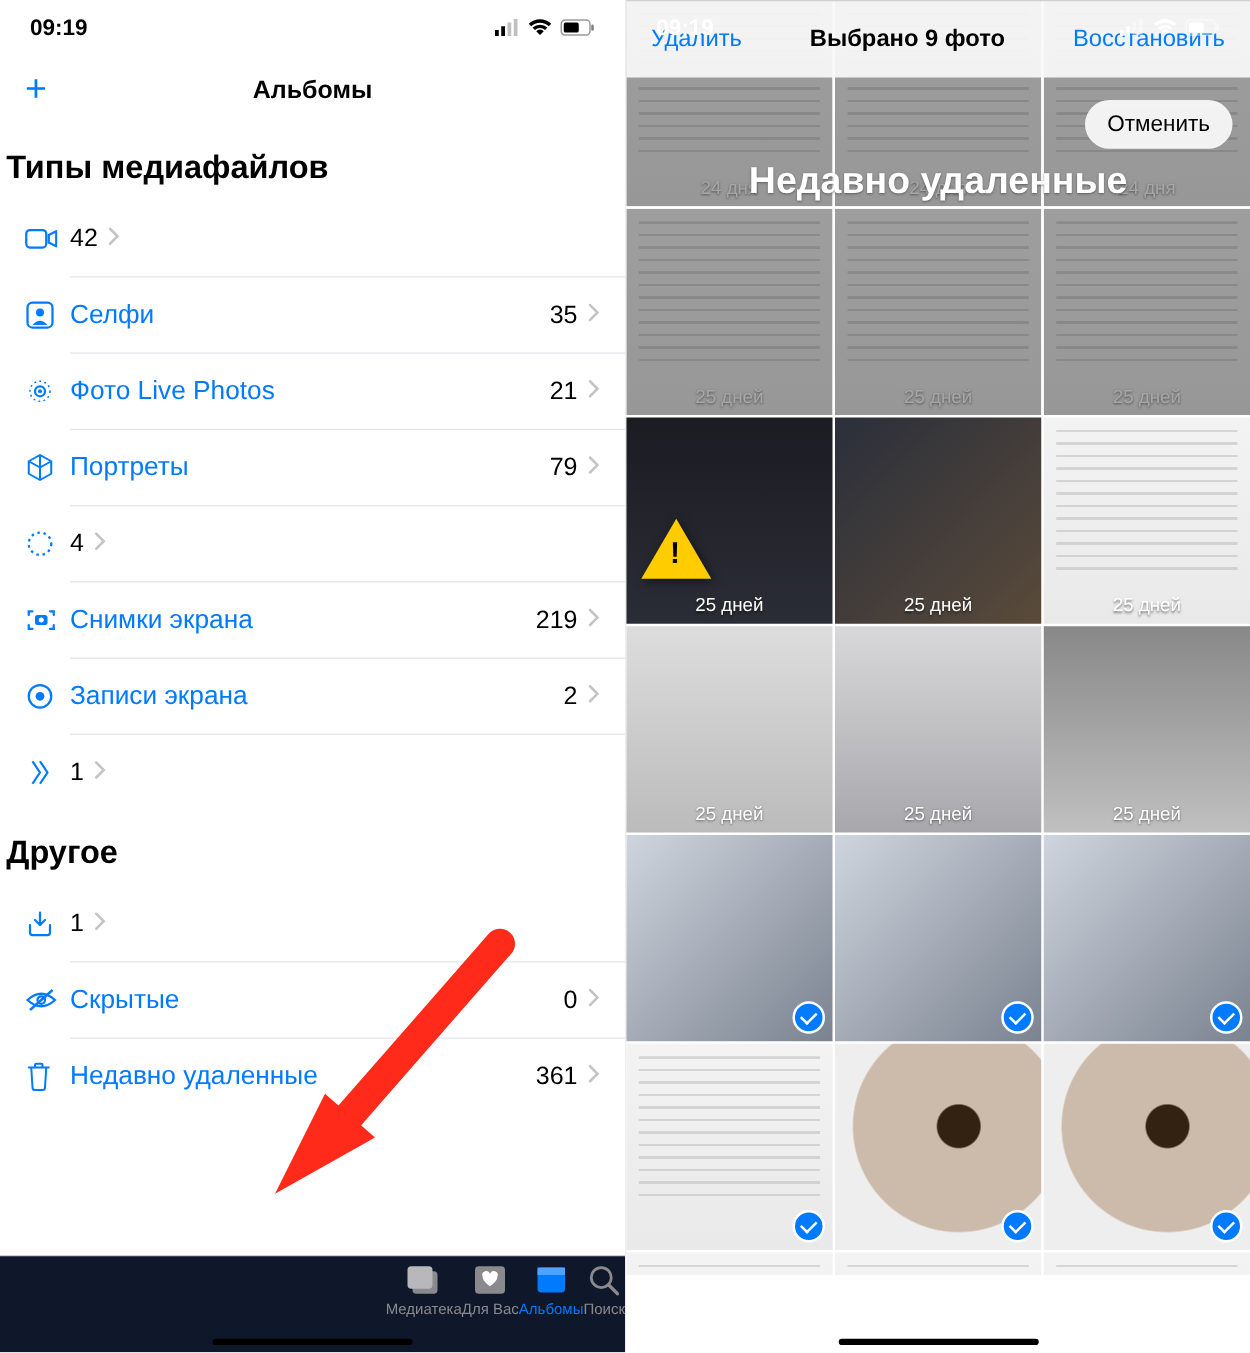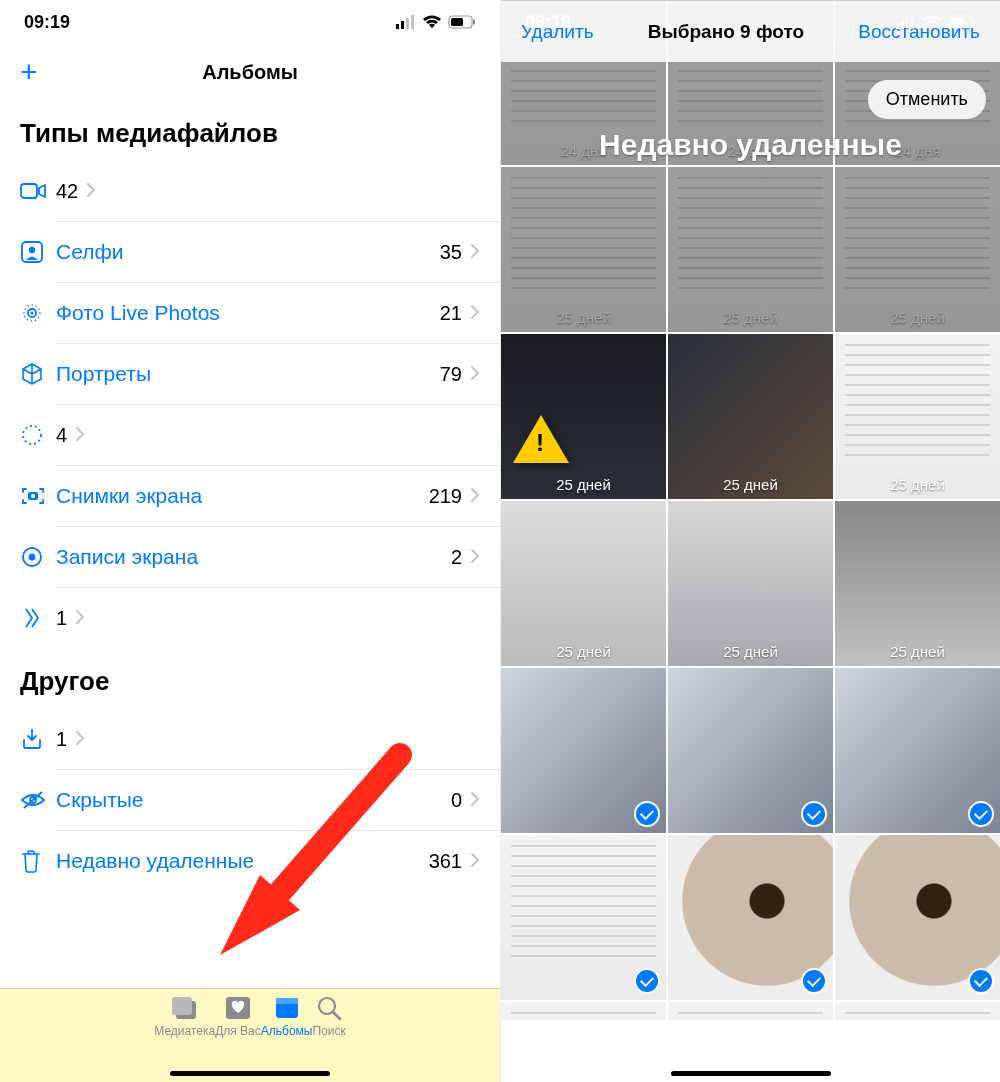--- a/index.html
+++ b/index.html
@@ -12,31 +12,31 @@
   .statusbar { height:44px; display:flex; justify-content:space-between; align-items:center; padding:0 24px; font-size:18px; font-weight:600; color:#000; }
   .phone.right .statusbar { color:#fff; position:absolute; top:0; left:0; right:0; z-index:20; background:transparent; }
   .status-icons { display:flex; gap:6px; align-items:center; }
   .status-icons svg { display:block; }
 
   
   .nav-header { height:56px; display:flex; align-items:center; justify-content:center; position:relative; font-size:20px; font-weight:600; }
   .nav-add { position:absolute; left:20px; color:#007aff; font-size:30px; font-weight:400; line-height:1; }
 
   
-  .section-title { font-size:26px; font-weight:700; padding:18px 20px 12px; color:#000; }
+  .section-title { font-size:26px; font-weight:700; padding:18px 5px 12px; color:#000; }
   .list { }
   .row { display:flex; align-items:center; padding:0 20px; height:60px; font-size:21px; color:#007aff; cursor:pointer; }
   .row .icon { width:36px; display:flex; align-items:center; justify-content:flex-start; color:#007aff; }
   .row .label { flex:1; }
   .row .count { color:#000000; font-size:20px; margin-right:8px; }
   .chev { color:#c4c4c6; }
   .sep { height:1px; background:#e5e5ea; margin-left:56px; }
 
   
-  .tabbar { margin-top:auto; height:94px; border-top:1px solid #d0d0d4; display:flex; justify-content:center; align-items:flex-start; padding-top:6px; background:#fef9c3; }
+  .tabbar { margin-top:auto; height:78px; border-top:1px solid #d0d0d4; display:flex; justify-content:flex-end; align-items:flex-start; padding-top:6px; background:#0f172a; }
   .tab { display:flex; flex-direction:column; align-items:center; gap:3px; font-size:12px; color:#8a8a8e; }
   .tab.active { color:#007aff; }
   .tab svg { display:block; }
   .home-ind { position:absolute; bottom:6px; left:50%; transform:translateX(-50%); width:160px; height:5px; background:#000; border-radius:3px; }
 
   
   .arrow-wrap { position:absolute; left:200px; top:735px; pointer-events:none; z-index:40; }
   .grid-title { position:absolute; top:128px; left:0; right:0; text-align:center; font-size:30px; font-weight:700; color:#fff; z-index:10; text-shadow:0 1px 2px rgba(0,0,0,.4); }
   .cancel-pill { position:absolute; top:80px; right:14px; background:rgba(255,255,255,0.88); color:#000; font-size:18px; font-weight:500; padding:9px 18px; border-radius:22px; z-index:15; backdrop-filter:blur(4px); }
   .grid { display:grid; grid-template-columns:repeat(3,1fr); gap:2px; }

